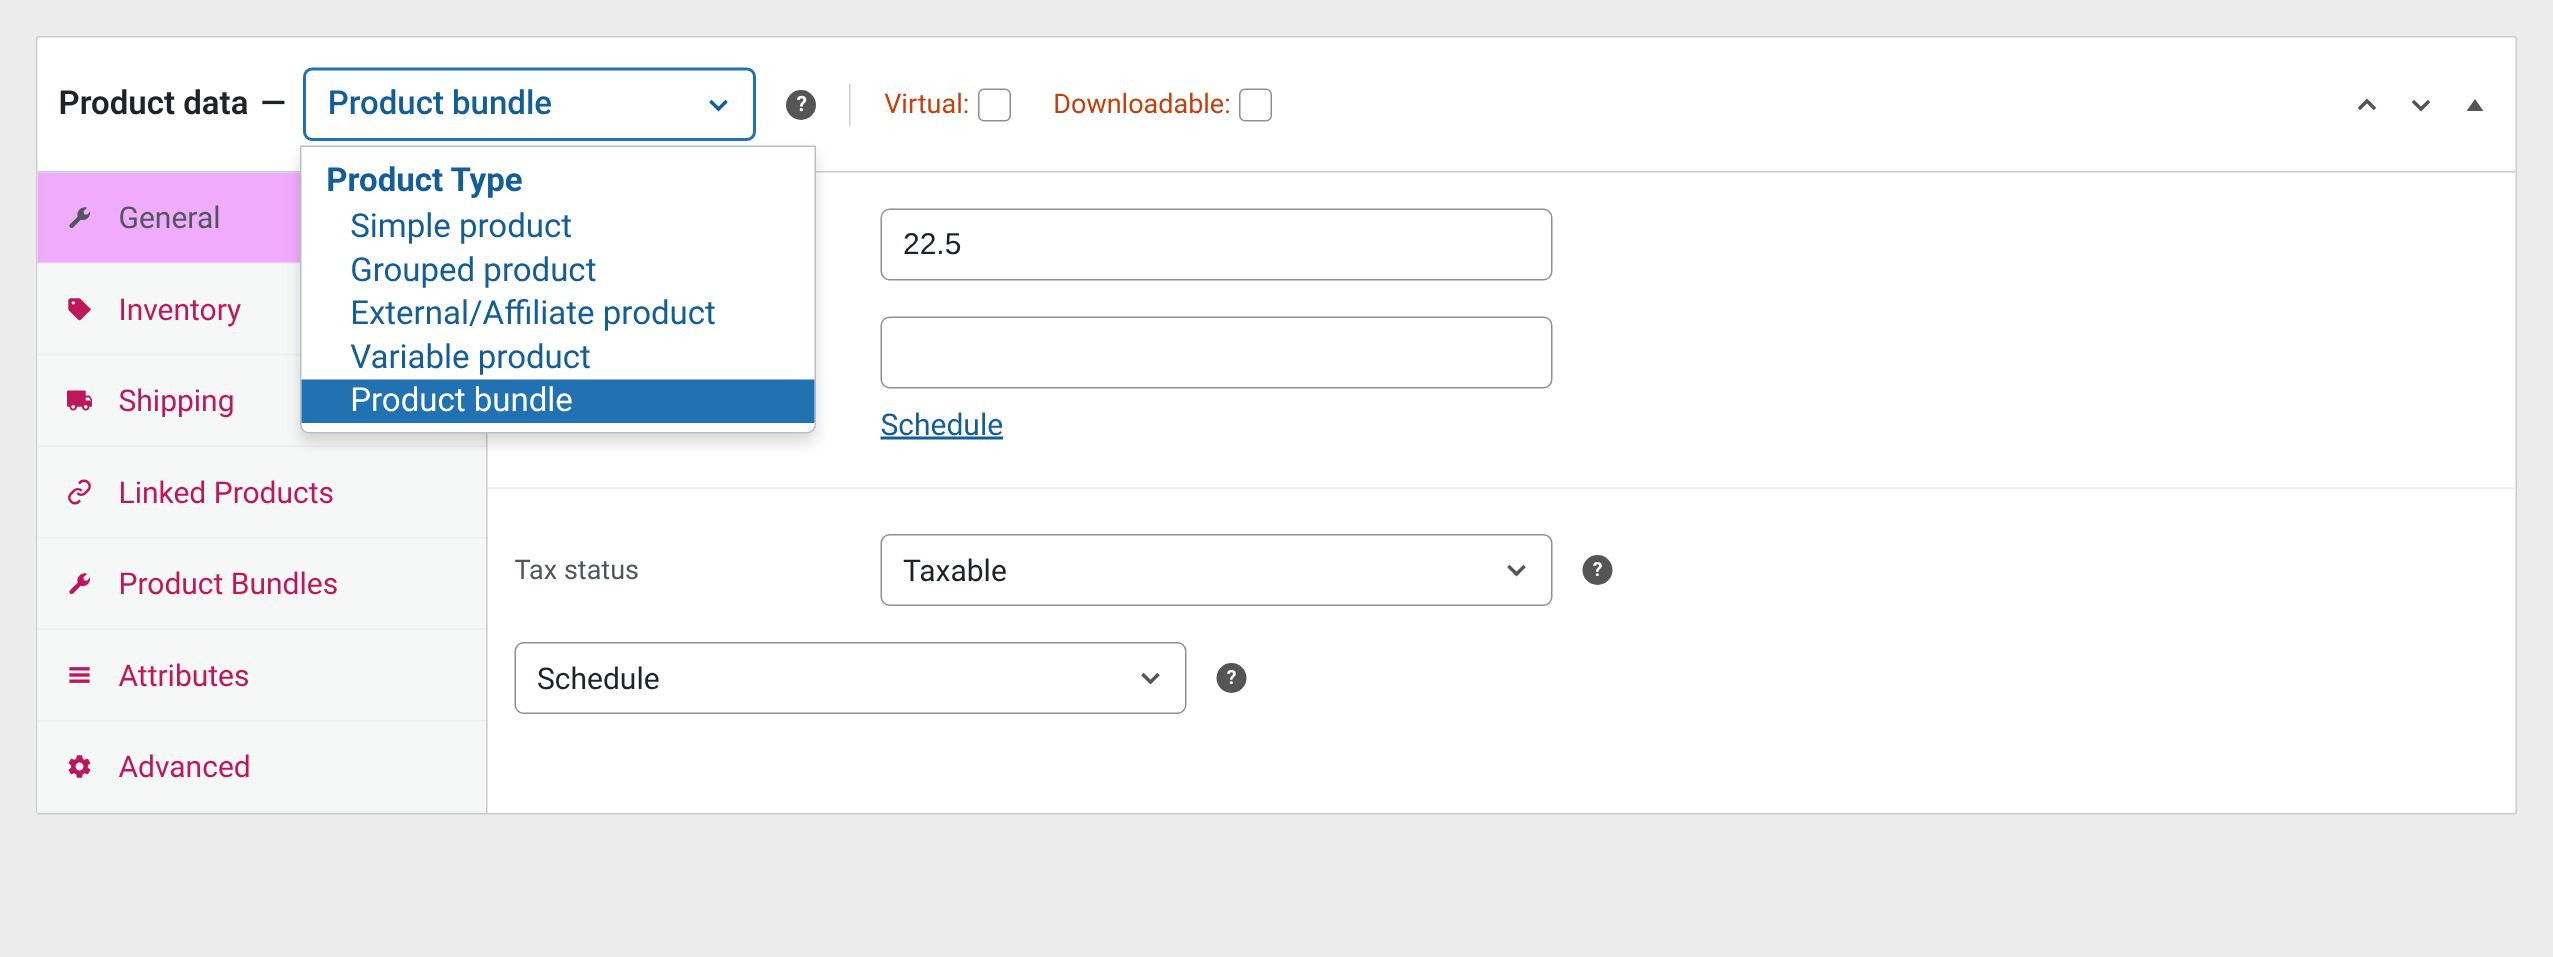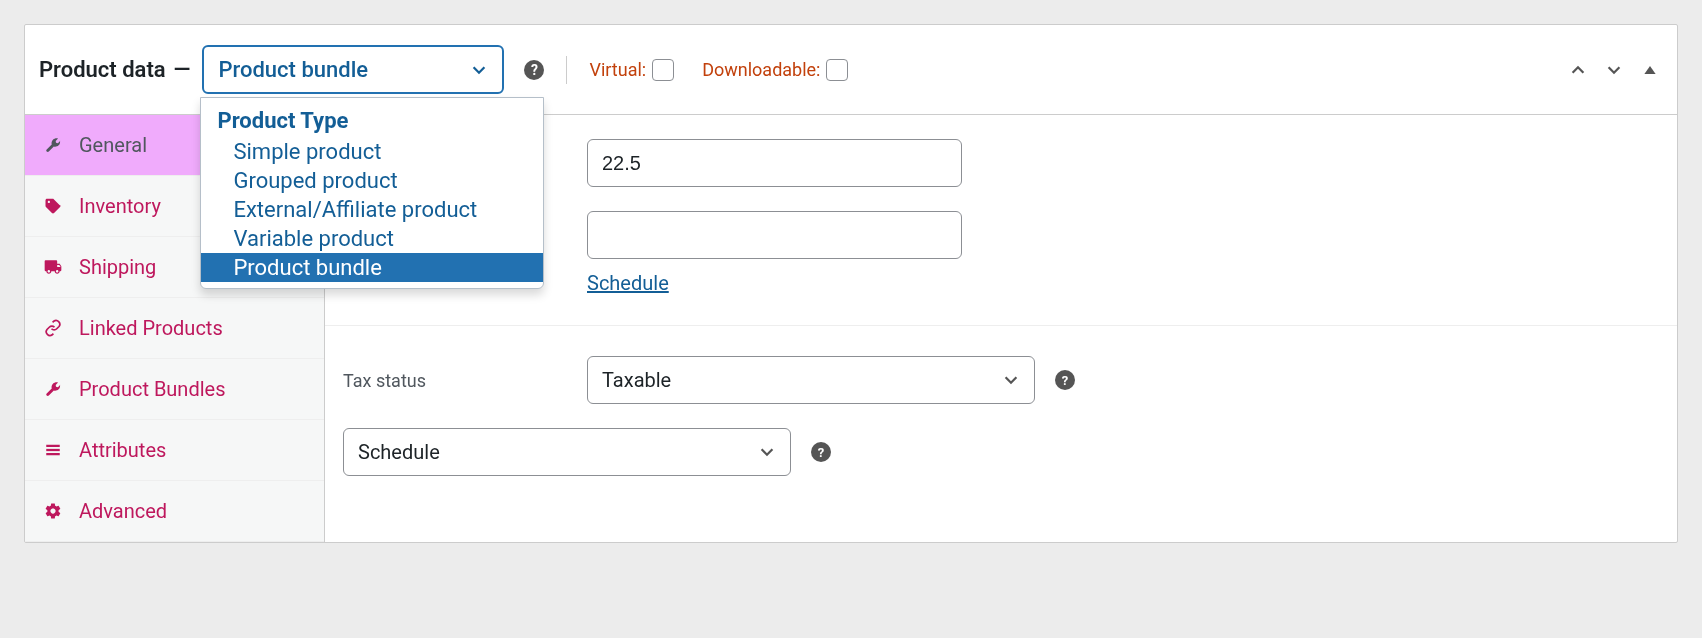--- a/index.html
+++ b/index.html
@@ -167,21 +167,21 @@
     display: flex;
     align-items: center;
     padding: 12px 18px;
   }
   .row-label {
     width: 244px;
     font-size: 18px;
     color: #50575e;
   }
   .text-input {
-    width: 375px;
+    width: 448px;
     height: 48px;
     border: 1px solid #8c8f94;
     border-radius: 6px;
     padding: 0 14px;
     font-size: 20px;
     color: #1d2327;
     background: #fff;
   }
   .select-input {
     width: 448px;

